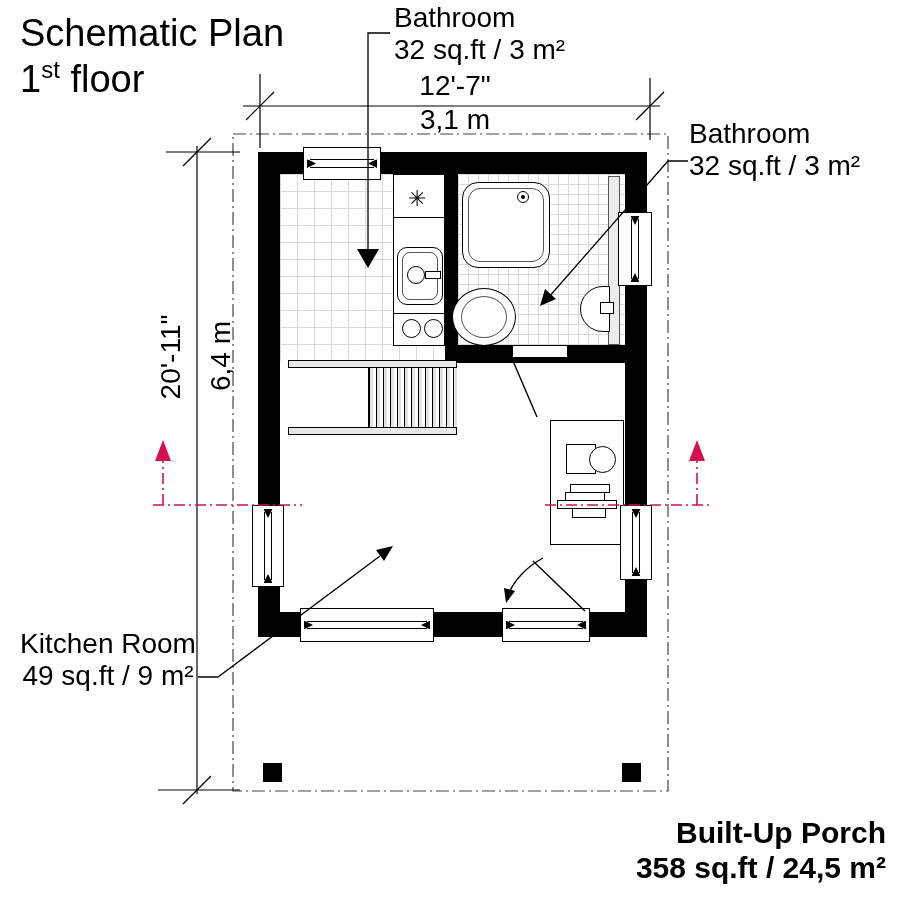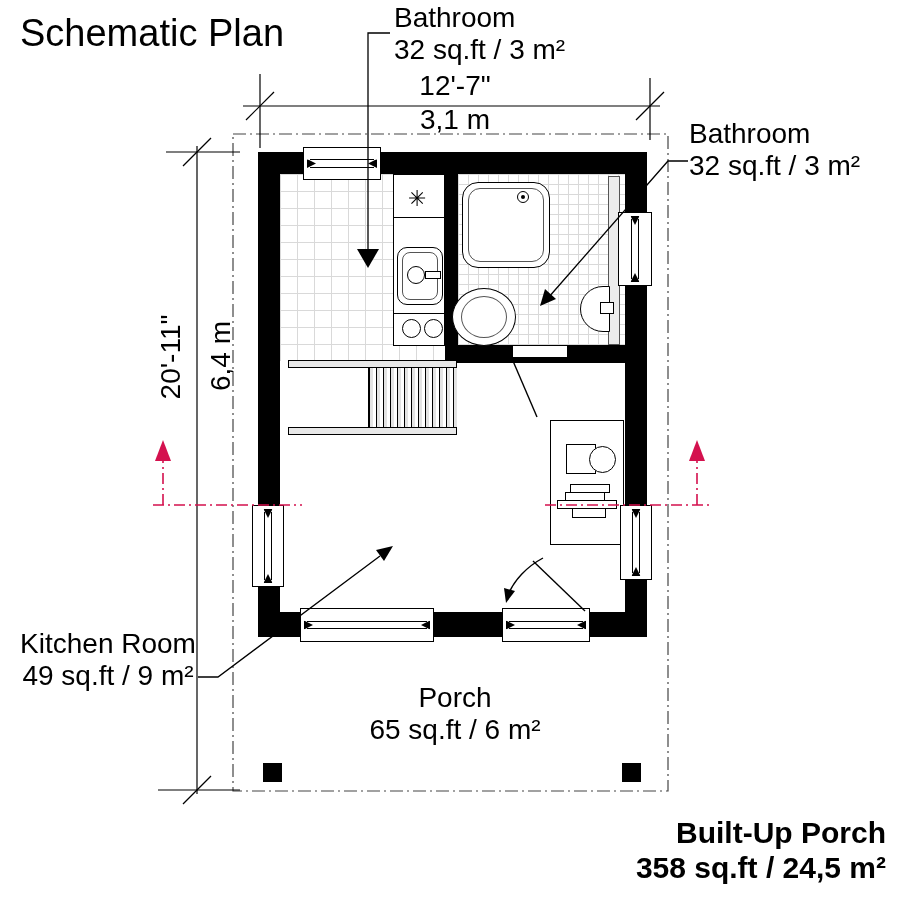--- a/index.html
+++ b/index.html
@@ -35,41 +35,38 @@
   svg.overlay{position:absolute;left:0;top:0;pointer-events:none;}
   .star{position:absolute;font-size:22px;line-height:1;color:#000;}
 </style>
 </head>
 <body>
 
 <div id="canvas">
 
   <div id="title">
     <div>Schematic Plan</div>
+    <div><span>1</span><sup>st</sup>&nbsp;<span>floor</span></div>
   </div>
 
   <div class="label" style="left:394px;top:2px;">
     <div>Bathroom</div>
     <div class="area">32 sq.ft / 3 m²</div>
   </div>
 
   <div class="label" style="left:689px;top:118px;">
     <div>Bathroom</div>
     <div class="area">32 sq.ft / 3 m²</div>
   </div>
 
   <div class="label center" style="left:12px;top:628px;width:192px;">
     <div>Kitchen Room</div>
     <div class="area">49 sq.ft / 9 m²</div>
   </div>
 
-  <div class="label center" style="left:350px;top:682px;width:210px;">
-    <div>Porch</div>
-    <div class="area">65 sq.ft / 6 m²</div>
-  </div>
 
   <div class="label center" style="left:305px;top:70px;width:300px;">12'-7"</div>
   <div class="label center" style="left:305px;top:104px;width:300px;">3,1 m</div>
 
   <div class="label rot" style="left:171px;top:357px;">20'-11"</div>
   <div class="label rot" style="left:221px;top:356px;">6,4 m</div>
 
   <div id="builtup">
     <div>Built-Up Porch</div>
     <div>358 sq.ft / 24,5 m²</div>

